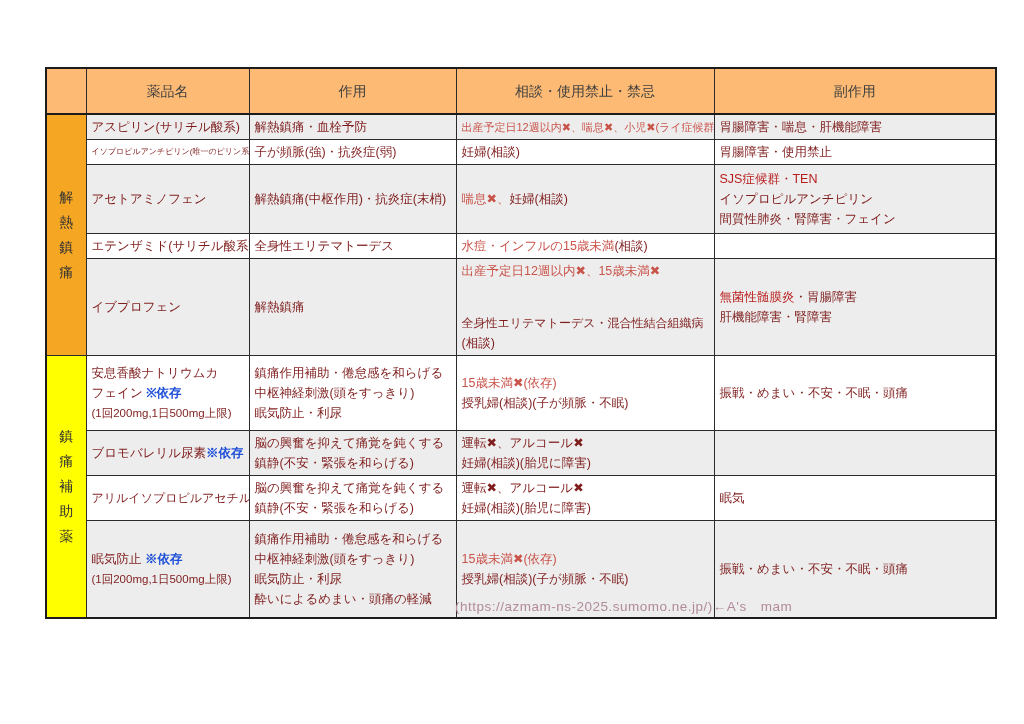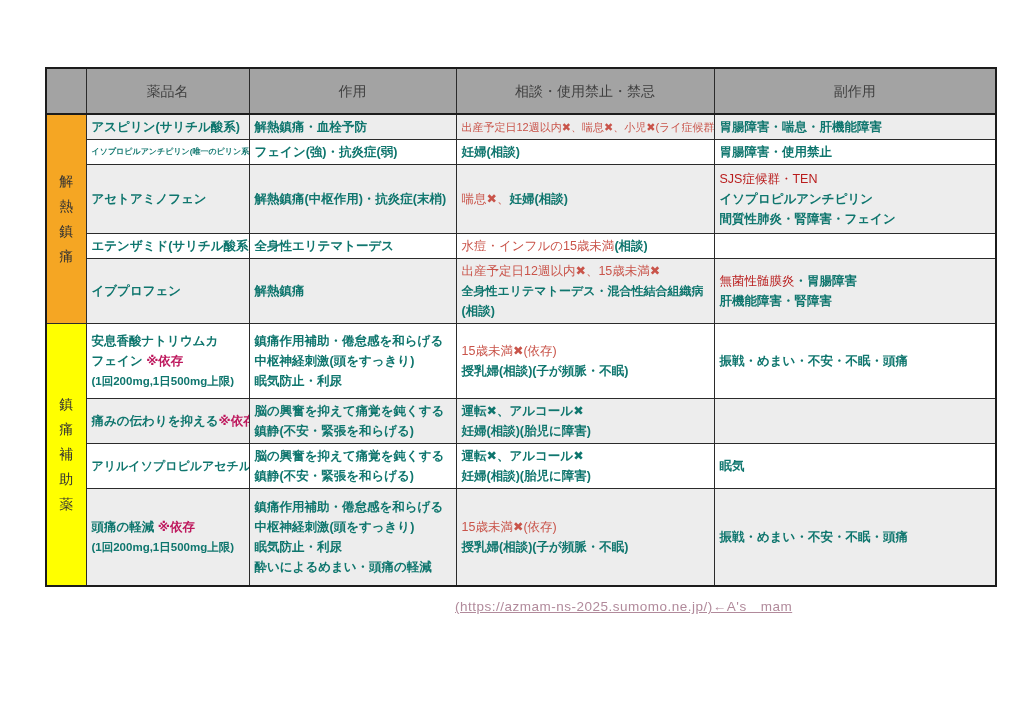--- a/index.html
+++ b/index.html
@@ -24,41 +24,40 @@
     padding: 2px 5px;
     vertical-align: middle;
     font-size: 12.5px;
     line-height: 20px;
     overflow: hidden;
   }
   thead td {
     text-align: center;
     font-size: 14px;
     height: 46px;
-    background: #a3a3a3;
+    background: #fdba74;
     border-bottom: 2px solid #1c1c1c;
   }
   .group-cell {
     padding: 0; text-align: center; vertical-align: middle;
   }
   .vtext { font-size: 14px; line-height: 25px; color: #333; }
   td.shade { background: #ededed; }
   .line { white-space: nowrap; }
-  .run-n  { color: #0f766e; font-weight: bold; }
+  .run-n  { color: #7f1d1d; }
   .run-r  { color: #c9544a; }
-  .run-rb { color: #be185d; font-weight: bold; }
+  .run-rb { color: #1d4ed8; font-weight: bold; font-family: Liberation Serif, serif; }
   .run-b  { color: #b91c1c; }
 
   .footer-link-wrap {
     position: absolute; top: 598px; left: 455px;
     font-size: 13.5px;
   }
   .footer-link {
     color: #b18a9b;
-    text-decoration: underline;
     letter-spacing: 0.5px;
     cursor: pointer;
   }
 </style>
 </head>
 <body>
 
 <div class="sheet">
   <table class="drug-table">
     <colgroup>
@@ -98,21 +97,21 @@
           </td>
           <td class="cell side shade">
             <div class="line"><span class="run-n">胃腸障害・喘息・肝機能障害</span></div>
           </td>
         </tr>
         <tr style="height: 23px;">
           <td class="cell name">
             <div class="line" style="font-size: 8px;"><span class="run-n">イソプロピルアンチピリン(唯一のピリン系)</span></div>
           </td>
           <td class="cell action">
-            <div class="line"><span class="run-n">フェイン(強)・抗炎症(弱)</span></div>
+            <div class="line"><span class="run-n">子が頻脈(強)・抗炎症(弱)</span></div>
           </td>
           <td class="cell caution">
             <div class="line"><span class="run-n">妊婦(相談)</span></div>
           </td>
           <td class="cell side">
             <div class="line"><span class="run-n">胃腸障害・使用禁止</span></div>
           </td>
         </tr>
         <tr style="height: 69px;">
           <td class="cell name shade">
@@ -144,21 +143,21 @@
         </tr>
         <tr style="height: 62px;">
           <td class="cell name shade">
             <div class="line"><span class="run-n">イブプロフェン</span></div>
           </td>
           <td class="cell action shade">
             <div class="line"><span class="run-n">解熱鎮痛</span></div>
           </td>
           <td class="cell caution shade">
             <div class="line"><span class="run-r">出産予定日12週以内✖、15歳未満✖</span></div>
-            <div class="line" style="font-size: 12px;"><span class="run-n">全身性エリテマトーデス・混合性結合組織病</span></div>
+            <div class="line" style="font-size: 12px; margin-top: 32px;"><span class="run-n">全身性エリテマトーデス・混合性結合組織病</span></div>
             <div class="line"><span class="run-n">(相談)</span></div>
           </td>
           <td class="cell side shade">
             <div class="line"><span class="run-b">無菌性髄膜炎</span><span class="run-n">・胃腸障害</span></div>
             <div class="line"><span class="run-n">肝機能障害・腎障害</span></div>
           </td>
         </tr>
         <tr style="height: 75px;">
           <td rowspan="4" class="group-cell" style="background: rgb(255, 255, 0);">
             <div class="vtext">
@@ -182,21 +181,21 @@
           <td class="cell caution">
             <div class="line"><span class="run-r">15歳未満✖(依存)</span></div>
             <div class="line"><span class="run-n">授乳婦(相談)(子が頻脈・不眠)</span></div>
           </td>
           <td class="cell side">
             <div class="line"><span class="run-n">振戦・めまい・不安・不眠・頭痛</span></div>
           </td>
         </tr>
         <tr style="height: 42px;">
           <td class="cell name shade">
-            <div class="line"><span class="run-n">痛みの伝わりを抑える</span><span class="run-rb">※依存</span></div>
+            <div class="line"><span class="run-n">ブロモバレリル尿素</span><span class="run-rb">※依存</span></div>
           </td>
           <td class="cell action shade">
             <div class="line"><span class="run-n">脳の興奮を抑えて痛覚を鈍くする</span></div>
             <div class="line"><span class="run-n">鎮静(不安・緊張を和らげる)</span></div>
           </td>
           <td class="cell caution shade">
             <div class="line"><span class="run-n">運転✖、アルコール✖</span></div>
             <div class="line"><span class="run-n">妊婦(相談)(胎児に障害)</span></div>
           </td>
           <td class="cell side shade"></td>
@@ -212,21 +211,21 @@
           <td class="cell caution">
             <div class="line"><span class="run-n">運転✖、アルコール✖</span></div>
             <div class="line"><span class="run-n">妊婦(相談)(胎児に障害)</span></div>
           </td>
           <td class="cell side">
             <div class="line"><span class="run-n">眠気</span></div>
           </td>
         </tr>
         <tr style="height: 97px;">
           <td class="cell name shade">
-            <div class="line"><span class="run-n">頭痛の軽減 </span><span class="run-rb">※依存</span></div>
+            <div class="line"><span class="run-n">眠気防止 </span><span class="run-rb">※依存</span></div>
             <div class="line" style="font-size: 11.5px;"><span class="run-n">(1回200mg,1日500mg上限)</span></div>
           </td>
           <td class="cell action shade">
             <div class="line"><span class="run-n">鎮痛作用補助・倦怠感を和らげる</span></div>
             <div class="line"><span class="run-n">中枢神経刺激(頭をすっきり)</span></div>
             <div class="line"><span class="run-n">眠気防止・利尿</span></div>
             <div class="line"><span class="run-n">酔いによるめまい・頭痛の軽減</span></div>
           </td>
           <td class="cell caution shade">
             <div class="line"><span class="run-r">15歳未満✖(依存)</span></div>

